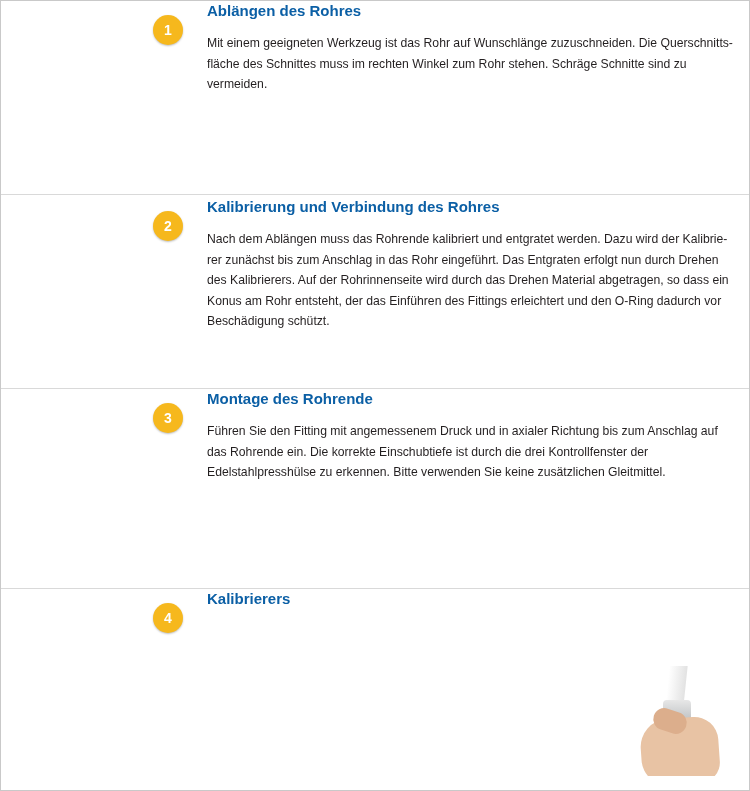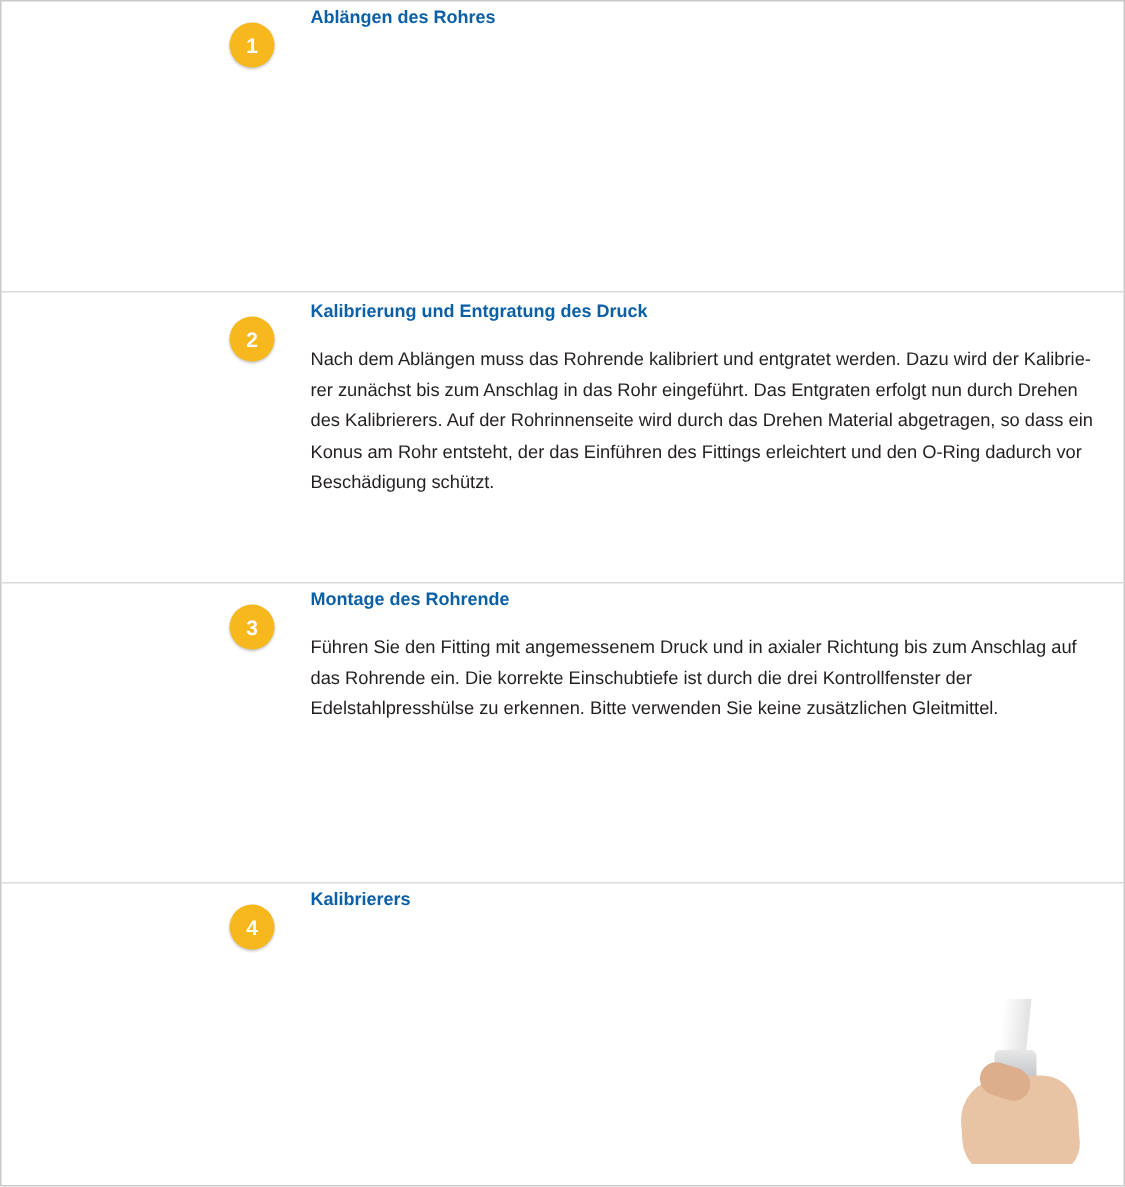--- a/index.html
+++ b/index.html
@@ -44,21 +44,21 @@
     overflow: hidden;
   }
   .content {
     flex: 1 1 auto;
     padding: 0 14px 0 10px;
     box-sizing: border-box;
   }
   .step-title {
     color: #0b5fa5;
     font-weight: bold;
-    font-size: 12px;
+    font-size: 15px;
     line-height: 16px;
     margin: 0 0 14px 0;
   }
   .step-body p {
     margin: 0 0 13px 0;
     font-size: 12.2px;
     line-height: 20.5px;
     color: #231f20;
   }
   .step-body p:last-child { margin-bottom: 0; }
@@ -115,38 +115,39 @@
         
         
         
         
       </div>
     </div>
     <div class="badge" style="left:152px; top:14px;">1</div>
     <div class="content" style="padding-top:2px;">
       <h2 class="step-title">Ablängen des Rohres</h2>
       <div class="step-body">
+        <p>Mit einem geeigneten Werkzeug ist das Rohr auf Wunschlänge zuzuschneiden. Die Querschnitts-fläche des Schnittes muss im rechten Winkel zum Rohr stehen. Schräge Schnitte sind zu vermeiden.</p>
       </div>
     </div>
   </div>
 
   <div class="step step-divider" style="height:194px;">
     <div class="photo">
       <div class="photo-inner">
         
         
         
         
         
         
       </div>
     </div>
     <div class="badge" style="left:152px; top:16px;">2</div>
     <div class="content" style="padding-top:4px;">
-      <h2 class="step-title">Kalibrierung und Entgratung des Druck</h2>
+      <h2 class="step-title">Kalibrierung und Verbindung des Rohres</h2>
       <div class="step-body">
         <p>Nach dem Ablängen muss das Rohrende kalibriert und entgratet werden. Dazu wird der Kalibrie-rer zunächst bis zum Anschlag in das Rohr eingeführt. Das Entgraten erfolgt nun durch Drehen des Kalibrierers. Auf der Rohrinnenseite wird durch das Drehen Material abgetragen, so dass ein Konus am Rohr entsteht, der das Einführen des Fittings erleichtert und den O-Ring dadurch vor Beschädigung schützt.</p>
       </div>
     </div>
   </div>
 
   <div class="step step-divider" style="height:200px;">
     <div class="photo">
       <div class="photo-inner">
         

